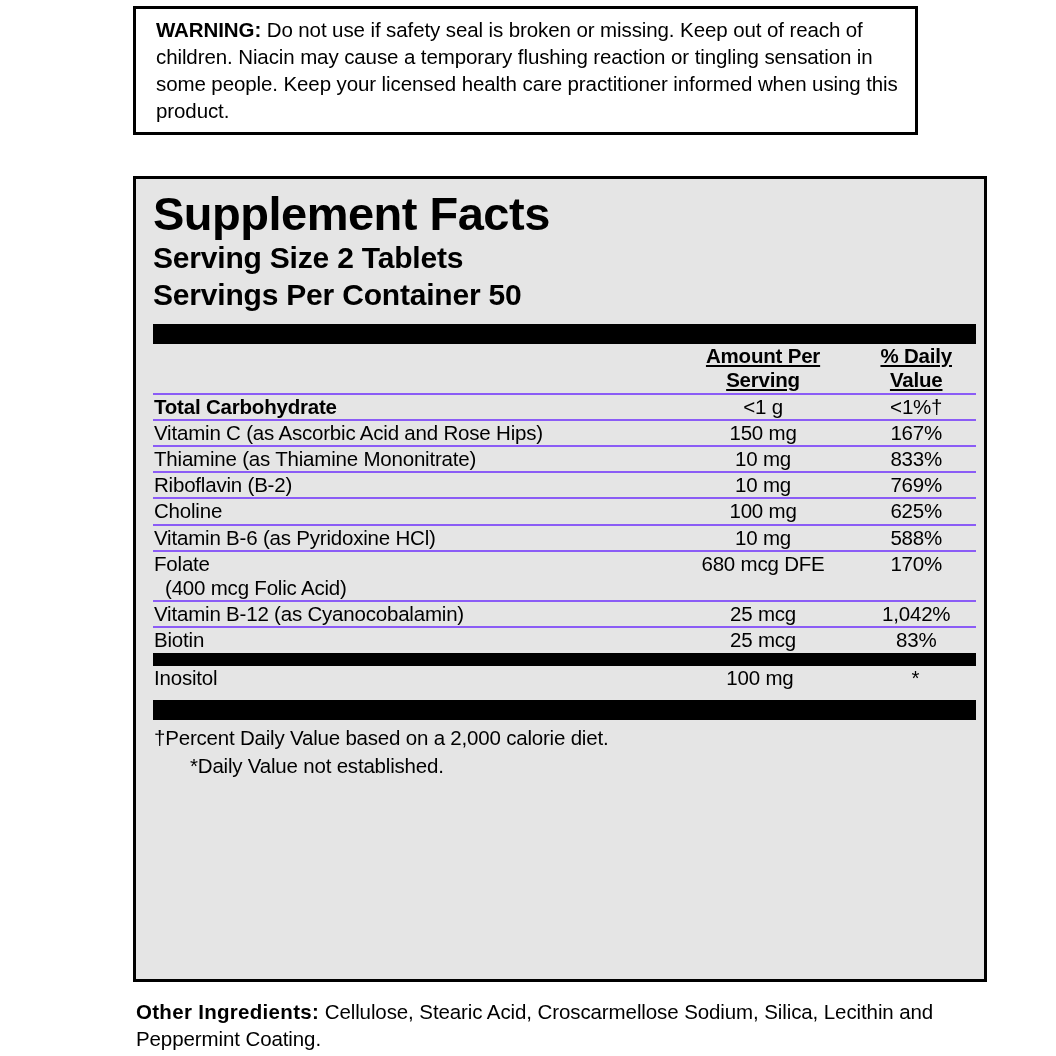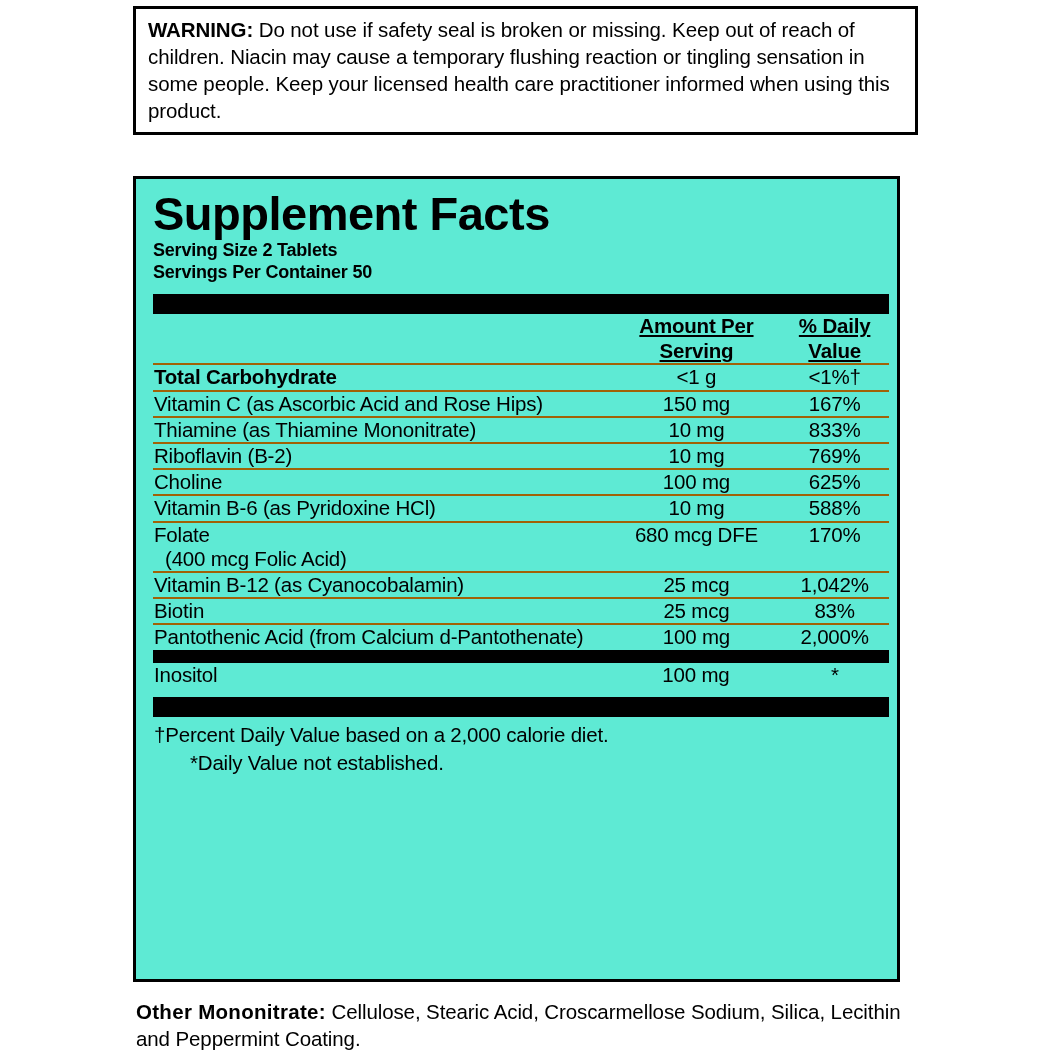--- a/index.html
+++ b/index.html
@@ -23,21 +23,21 @@
   }
 
   
   .warning-box {
     position: absolute;
     left: 133px;
     top: 6px;
     width: 785px;
     box-sizing: border-box;
     border: 3px solid #000;
-    padding: 7px 10px 8px 12px;
+    padding: 7px 10px 8px 20px;
   }
   .warning-text {
     font-size: 20.5px;
     line-height: 1.32;
     letter-spacing: -0.1px;
   }
   .warning-text b { font-weight: bold; }
 
   
   .directions {
@@ -49,42 +49,42 @@
     line-height: 1.32;
     letter-spacing: -0.1px;
   }
   .directions b { font-weight: bold; }
 
   
   .sf-panel {
     position: absolute;
     left: 133px;
     top: 176px;
-    width: 767px;
+    width: 854px;
     height: 806px;
     box-sizing: border-box;
     border: 3px solid #000;
-    background: #5eead4;
+    background: #e5e5e5;
   }
   .sf-inner {
     position: absolute;
     left: 17px;
     top: 10px;
     right: 8px;
     bottom: 6px;
   }
   .sf-title {
     font-size: 47px;
     font-weight: bold;
     letter-spacing: -0.5px;
     line-height: 1.05;
     margin: 0 0 2px 0;
   }
   .sf-serving {
-    font-size: 18px;
+    font-size: 30px;
     font-weight: bold;
     line-height: 1.22;
     letter-spacing: -0.2px;
   }
 
   
   .bar-thick {
     height: 20px;
     background: #000;
     margin-top: 10px;
@@ -116,21 +116,21 @@
     font-weight: bold;
     font-size: 20.5px;
     line-height: 1.2;
     padding: 6px 0 7px 0;
     vertical-align: bottom;
     text-decoration: underline;
   }
   .hdr th.col-name { border: 0; }
 
   .rule td {
-    border-top: 2px solid #a16207;
+    border-top: 2px solid #8b5cf6;
   }
   .row td {
     padding: 3px 0 3px 0;
     line-height: 1.18;
   }
   .row td.col-name { padding-left: 1px; }
   .bold { font-weight: bold; }
   .indent { padding-left: 17px !important; }
   .indent2 { padding-left: 12px !important; }
   .nopad-top td { padding-top: 1px; }
@@ -232,25 +232,20 @@
         <tr class="row rule">
           <td class="col-name">Vitamin B-12 (as Cyanocobalamin)</td>
           <td class="col-amt">25 mcg</td>
           <td class="col-dv">1,042%</td>
         </tr>
         <tr class="row rule">
           <td class="col-name">Biotin</td>
           <td class="col-amt">25 mcg</td>
           <td class="col-dv">83%</td>
         </tr>
-        <tr class="row rule">
-          <td class="col-name">Pantothenic Acid (from Calcium d-Pantothenate)</td>
-          <td class="col-amt">100 mg</td>
-          <td class="col-dv">2,000%</td>
-        </tr>
       </tbody>
         </table>
 
       <div class="bar-mid"></div>
 
       <table class="sf-table">
         <tbody>
             <tr class="row tall">
           <td class="col-name">Inositol</td>
           <td class="col-amt">100 mg</td>
@@ -259,15 +254,15 @@
       </tbody>
         </table>
 
       <div class="bar-bottom" style="margin-top:10px;"></div>
 
       <div class="footnotes">†Percent Daily Value based on a 2,000 calorie diet.</div>
       <div class="footnotes" style="padding-top:2px;margin-left:36px;">*Daily Value not established.</div>
     </div>
   </div>
 
-  <div class="other-ing"><b>Other Mononitrate:</b><span> Cellulose, Stearic Acid, Croscarmellose Sodium, Silica, Lecithin and Peppermint Coating.</span></div>
+  <div class="other-ing"><b>Other Ingredients:</b><span> Cellulose, Stearic Acid, Croscarmellose Sodium, Silica, Lecithin and Peppermint Coating.</span></div>
 
 </div>
 
 </body></html>

